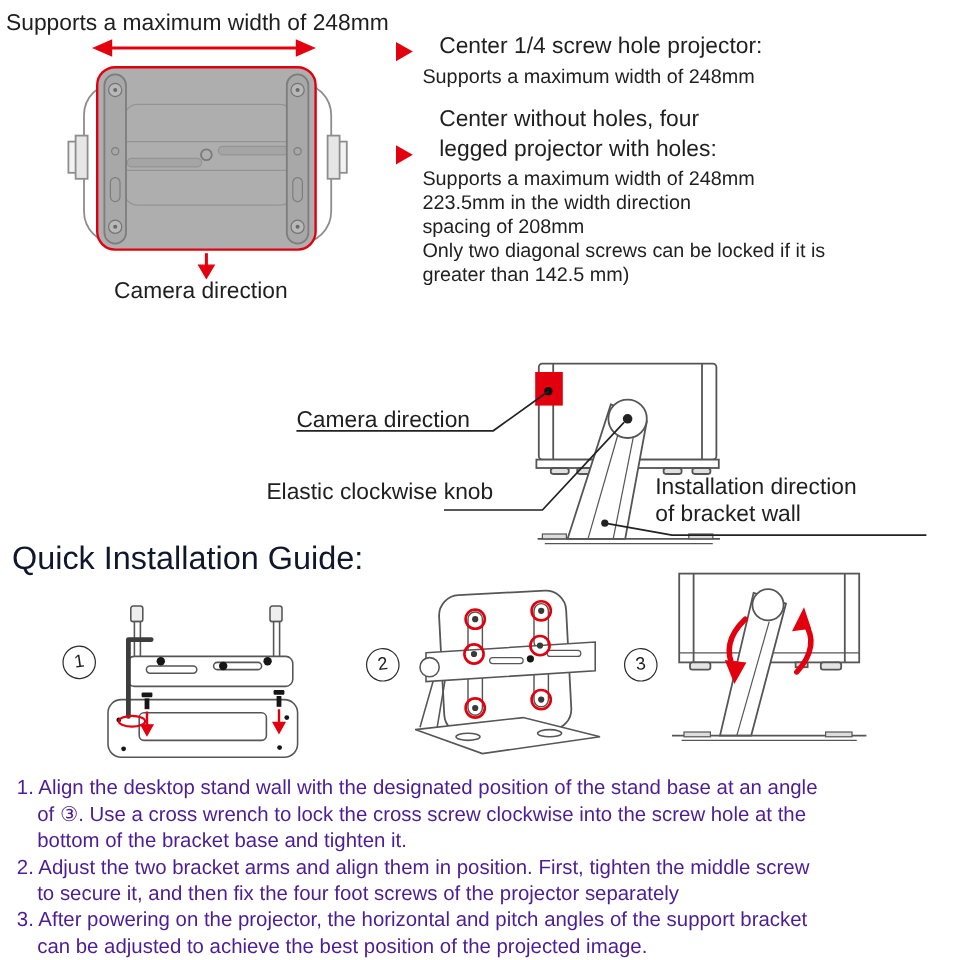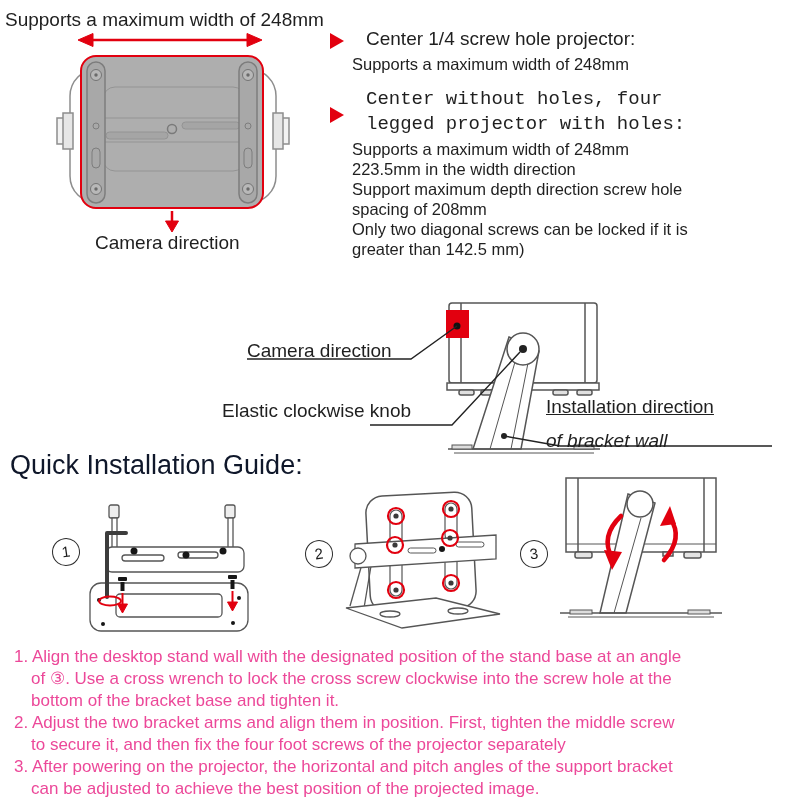--- a/index.html
+++ b/index.html
@@ -3,34 +3,34 @@
 <meta charset="utf-8">
 <style>
   html,body{margin:0;padding:0;}
   .page{
     position:relative;width:800px;height:800px;background:#ffffff;
     font-family:"Liberation Sans",sans-serif;color:#1f1f1f;overflow:hidden;
   }
   .abs{position:absolute;}
   .t19{position:absolute;font-size:19px;line-height:1.2;white-space:nowrap;color:#1f1f1f;}
   .rightcol{position:absolute;left:330px;top:26px;width:466px;}
-  .spec-item{display:flex;align-items:center;}
+  .spec-item{display:flex;align-items:flex-end;}
   .tri{
     width:0;height:0;flex:0 0 14px;margin-top:5px;
     border-left:14px solid #e2000f;border-top:8px solid transparent;border-bottom:8px solid transparent;
   }
   .ihead{font-size:19px;line-height:25px;margin-left:8px;white-space:nowrap;}
   .ibody{margin-left:22px;font-size:16.5px;line-height:20px;white-space:nowrap;}
   .ibody div{white-space:nowrap;}
   .guide-heading{position:absolute;left:10px;top:450px;font-size:27px;white-space:nowrap;color:#0f172a;}
   .stepnum{
     position:absolute;width:26px;height:26px;border:1.6px solid #2c2c2c;border-radius:50%;
     font-size:15px;line-height:26px;text-align:center;color:#1c1c1c;transform:rotate(-8deg);background:#fff;
   }
-  .footer{position:absolute;left:14px;top:646px;width:782px;font-size:17px;line-height:22px;color:#ec4899;}
+  .footer{position:absolute;left:14px;top:646px;width:782px;font-size:17px;line-height:22px;color:#4c1d95;}
   .footer div{white-space:nowrap;height:22px;}
   .footer .ind{padding-left:17px;}
 </style>
 </head>
 <body>
 
 <div class="page">
 
   <div class="t19" style="left:5px;top:9px;">Supports a maximum width of 248mm</div>
 
@@ -86,31 +86,30 @@
     <div class="spec-item">
       <span class="tri"></span>
       <div class="ihead">
         <div>Center 1/4 screw hole projector:</div>
       </div>
     </div>
     <div class="ibody" style="margin-top:3px;">
       <div>Supports a maximum width of 248mm</div>
     </div>
 
-    <div class="spec-item" style="margin-top:13px;font-family:Liberation Mono, monospace;">
+    <div class="spec-item" style="margin-top:13px;">
       <span class="tri"></span>
       <div class="ihead">
         <div>Center without holes, four</div>
         <div>legged projector with holes:</div>
       </div>
     </div>
     <div class="ibody" style="margin-top:2px;">
       <div>Supports a maximum width of 248mm</div>
       <div>223.5mm in the width direction</div>
-      <div>Support maximum depth direction screw hole</div>
       <div>spacing of 208mm</div>
       <div>Only two diagonal screws can be locked if it is</div>
       <div>greater than 142.5 mm)</div>
     </div>
   </div>
 
   <svg class="abs" style="left:220px;top:295px;" width="580" height="165" viewBox="0 0 580 165">
     <g fill="#ffffff" stroke="#555555" stroke-width="1.5">
       <rect x="229" y="8" width="148" height="80" rx="3"></rect>
       <line x1="241" y1="8" x2="241" y2="88"></line>
@@ -137,22 +136,22 @@
     <rect x="226" y="15" width="23" height="28" fill="#e2000f"></rect>
     <circle cx="237" cy="31" r="3.5" fill="#111111"></circle>
     <polyline points="27,64 191,64 237,31" fill="none" stroke="#222222" stroke-width="1.4"></polyline>
     <polyline points="150,130 232,130 300,57" fill="none" stroke="#222222" stroke-width="1.4"></polyline>
     <circle cx="284" cy="141" r="3" fill="#222222"></circle>
     <polyline points="284,141 340,151 552,151" fill="none" stroke="#222222" stroke-width="1.4"></polyline>
   </svg>
 
   <div class="t19" style="left:247px;top:340px;">Camera direction</div>
   <div class="t19" style="left:222px;top:400px;">Elastic clockwise knob</div>
-  <div class="t19" style="left:546px;top:396px;text-decoration:underline;">Installation direction</div>
-  <div class="t19" style="left:546px;top:430px;font-style:italic;">of bracket wall</div>
+  <div class="t19" style="left:546px;top:396px;">Installation direction</div>
+  <div class="t19" style="left:546px;top:418px;">of bracket wall</div>
 
   <div class="guide-heading">Quick Installation Guide:</div>
 
   <div class="stepnum" style="left:52px;top:538px;">1</div>
   <div class="stepnum" style="left:305px;top:540px;">2</div>
   <div class="stepnum" style="left:520px;top:540px;">3</div>
 
   <svg class="abs" style="left:82px;top:503px;" width="180" height="135" viewBox="0 0 180 135">
     <g fill="#ffffff" stroke="#565656" stroke-width="1.3">
       <rect x="27" y="2" width="10" height="13" rx="2" fill="#eeeeee"></rect>

